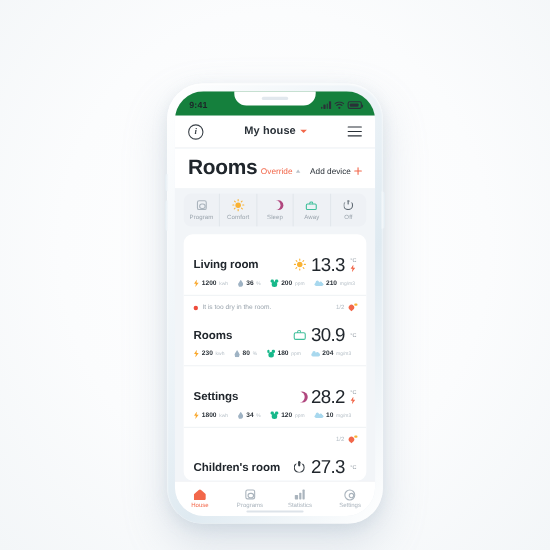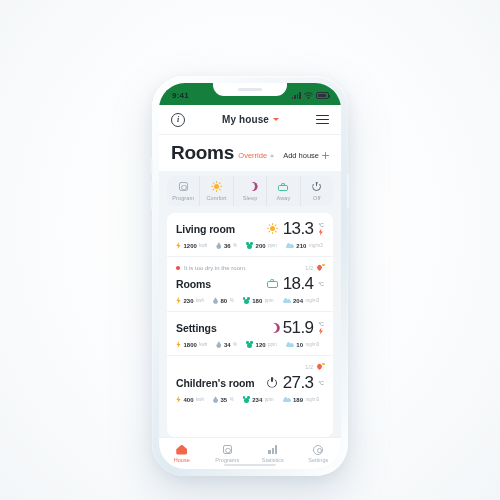--- a/index.html
+++ b/index.html
@@ -199,21 +199,21 @@
   .drop-ico { position:relative; width:8px; height:8px; }
   .drop-ico .d1 {
     position:absolute; left:1px; top:1px; width:5px; height:5px;
     background:#f2674a; border-radius:50% 50% 50% 0; transform:rotate(-45deg);
   }
   .drop-ico .d2 {
     position:absolute; right:-.5px; top:-.5px; width:2.5px; height:2.5px;
     border-radius:50%; background:#f9b233;
   }
 
-  .roomrow { display:flex; align-items:center; justify-content:space-between; }
+  .roomrow { display:flex; align-items:center; justify-content:space-between;margin-top:12px; }
   .room-name { font-size:10.5px; font-weight:bold; color:#20262c; letter-spacing:-.1px; }
   .tempwrap { display:flex; align-items:center; gap:5px; }
   .mode-ico { width:11px; height:11px; display:flex; align-items:center; justify-content:center; }
   .temp { font-size:17px; font-weight:300; color:#20262c; line-height:1; letter-spacing:-.6px; }
   .unitcol { display:flex; flex-direction:column; align-items:flex-start; gap:1px; padding-top:1px; }
   .unit-c { font-size:5px; color:#8b959e; line-height:1; }
   .bolt-sm { width:5px; height:7px; position:relative; }
   .bolt-sm:before {
     content:""; position:absolute; inset:0; background:#f2674a;
     clip-path:polygon(58% 0,8% 56%,42% 56%,30% 100%,92% 42%,54% 42%);
@@ -341,21 +341,21 @@
       <div class="body">
 
         <div class="titlerow">
           <div class="page-title">Rooms</div>
           <div class="titleacts">
             <div class="override">
               <span class="ov-label">Override</span>
               <span class="chev-u"></span>
             </div>
             <div class="adddev">
-              <span class="ad-label">Add house</span>
+              <span class="ad-label">Add device</span>
               <span class="plus"></span>
             </div>
           </div>
         </div>
 
         <div class="modes">
           <div class="mode">
             <div class="m-ico">
                 <div class="ico-prog"></div>
               </div>
@@ -469,21 +469,21 @@
             </div>
             <div class="roomrow">
               <div class="room-name">Rooms</div>
               <div class="tempwrap">
                 <div class="mode-ico">
                   <div class="mi-bag">
                       <div class="bg-handle"></div>
                       <div class="bg-body"></div>
                     </div>
                 </div>
-                <div class="temp">18.4</div>
+                <div class="temp">30.9</div>
                 <div class="unitcol">
                   <span class="unit-c">°C</span>
                 </div>
               </div>
             </div>
             <div class="metrics">
               <div class="metric">
                 <span class="m-bolt"></span>
                 <span class="mv">230</span>
                 <span class="mu">kwh</span>
@@ -514,21 +514,21 @@
             </div>
           </div>
 
           <div class="card">
             <div class="roomrow">
               <div class="room-name">Settings</div>
               <div class="tempwrap">
                 <div class="mode-ico">
                     <div class="mi-moon"></div>
                   </div>
-                <div class="temp">51.9</div>
+                <div class="temp">28.2</div>
                 <div class="unitcol">
                   <span class="unit-c">°C</span>
                   <span class="bolt-sm"></span>
                 </div>
               </div>
             </div>
             <div class="metrics">
               <div class="metric">
                 <span class="m-bolt"></span>
                 <span class="mv">1800</span>

